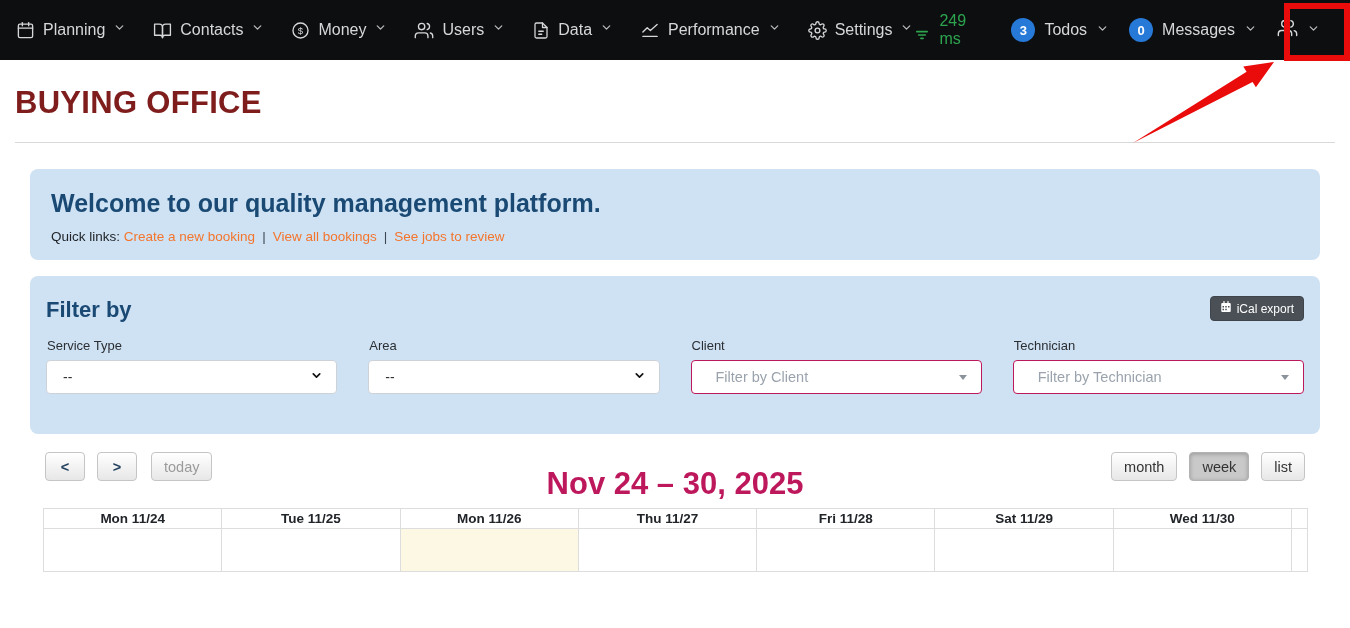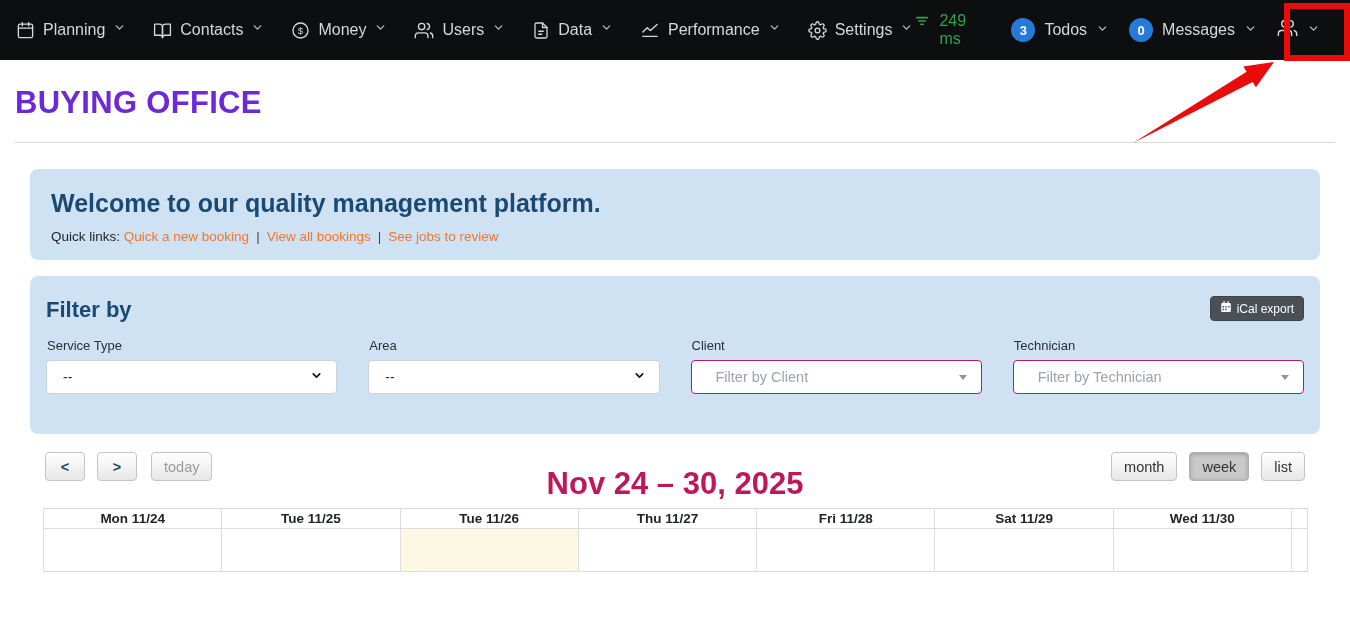--- a/index.html
+++ b/index.html
@@ -16,39 +16,39 @@
     padding:0 16px; color:#d6d7d9;
   }
   .nav-left { display:flex; align-items:center; gap:27px; }
   .nav-item {
     display:flex; gap:8px; font-size:16px; cursor:pointer;
     color:#d6d7d9; white-space:nowrap;
   }
   .nav-item svg { display:block; }
   .chev { opacity:.85; }
   .nav-right { margin-left:auto; display:flex; align-items:center; gap:20px; }
-  .latency { display:flex; align-items:flex-start; gap:8px; color:#2da44e; font-size:16px; }
+  .latency { display:flex; align-items:flex-end; gap:8px; color:#2da44e; font-size:16px; }
   .badge-group { display:flex; align-items:center; gap:9px; font-size:16px; cursor:pointer; }
   .count-badge {
     width:24px; height:24px; border-radius:50%; background:#2779d8; color:#fff;
     font-size:13px; font-weight:700; display:flex; align-items:center; justify-content:center;
   }
   .user-menu { display:flex; align-items:center; gap:9px; cursor:pointer; margin-right:14px; }
 
   
   .annot-box {
     position:absolute; left:1284px; top:3px; width:66px; height:58px;
     border:6px solid #ea0b0b; z-index:40; pointer-events:none;
   }
   .annot-arrow { position:absolute; left:0; top:0; z-index:39; pointer-events:none; }
 
   
   .page { padding:0 15px; }
   .page-title {
-    margin:25px 0 21px 0; font-size:31px; font-weight:700; color:#6d28d9;
+    margin:25px 0 21px 0; font-size:31px; font-weight:700; color:#7f1d1d;
     letter-spacing:.3px;
   }
   .divider { border:0; border-top:1px solid #d9d9d9; margin:0; }
 
   .panel {
     margin:26px 15px 0; background:#cfe2f4; border-radius:8px;
     padding:16px 21px;
   }
   .welcome-heading { font-size:25px; font-weight:700; color:#1a4a74; margin:4px 0 11px; }
   .quick-links { font-size:13.5px; color:#212529; }
@@ -276,21 +276,21 @@
 </svg>
 
 <div class="page">
   <h1 class="page-title">BUYING OFFICE</h1>
   <hr class="divider">
 
   <div class="panel">
     <div class="welcome-heading">Welcome to our quality management platform.</div>
     <div class="quick-links">
       <span>Quick links:</span>
-      <a>Quick a new booking</a><span class="ql-sep">|</span><a>View all bookings</a><span class="ql-sep">|</span><a>See jobs to review</a>
+      <a>Create a new booking</a><span class="ql-sep">|</span><a>View all bookings</a><span class="ql-sep">|</span><a>See jobs to review</a>
     </div>
   </div>
 
   <div class="panel filter">
     <div class="filter-heading">Filter by</div>
     <button class="ical-btn">
       <span><svg width="12" height="12" viewBox="0 0 24 24" fill="currentColor">
             <path d="M8 1v3M16 1v3" stroke="currentColor" stroke-width="2.4" stroke-linecap="round"></path>
             <rect x="2.5" y="4" width="19" height="18" rx="2" fill="currentColor"></rect>
             <rect x="5" y="10" width="3" height="3" fill="#4a5056"></rect>
@@ -359,21 +359,21 @@
       <col>
       <col>
       <col>
       <col>
       <col style="width:16px">
   </colgroup>
   <thead>
     <tr>
       <th>Mon 11/24</th>
       <th>Tue 11/25</th>
-      <th>Tue 11/26</th>
+      <th>Mon 11/26</th>
       <th>Thu 11/27</th>
       <th>Fri 11/28</th>
       <th>Sat 11/29</th>
       <th>Wed 11/30</th>
       <th></th>
     </tr>
   </thead>
   <tbody>
     <tr>
       <td></td>

